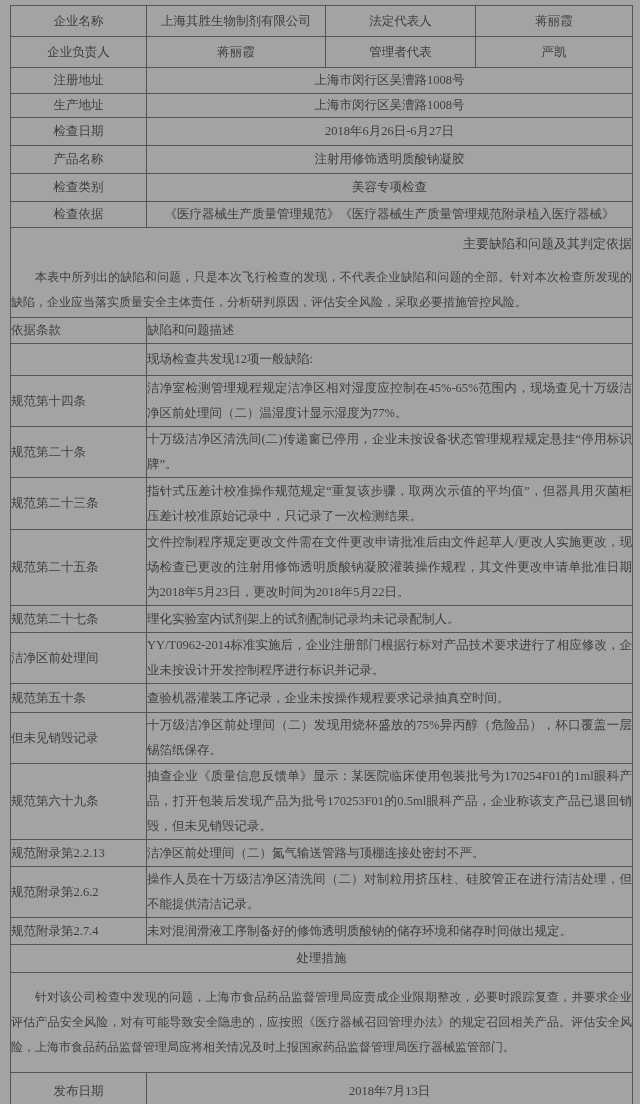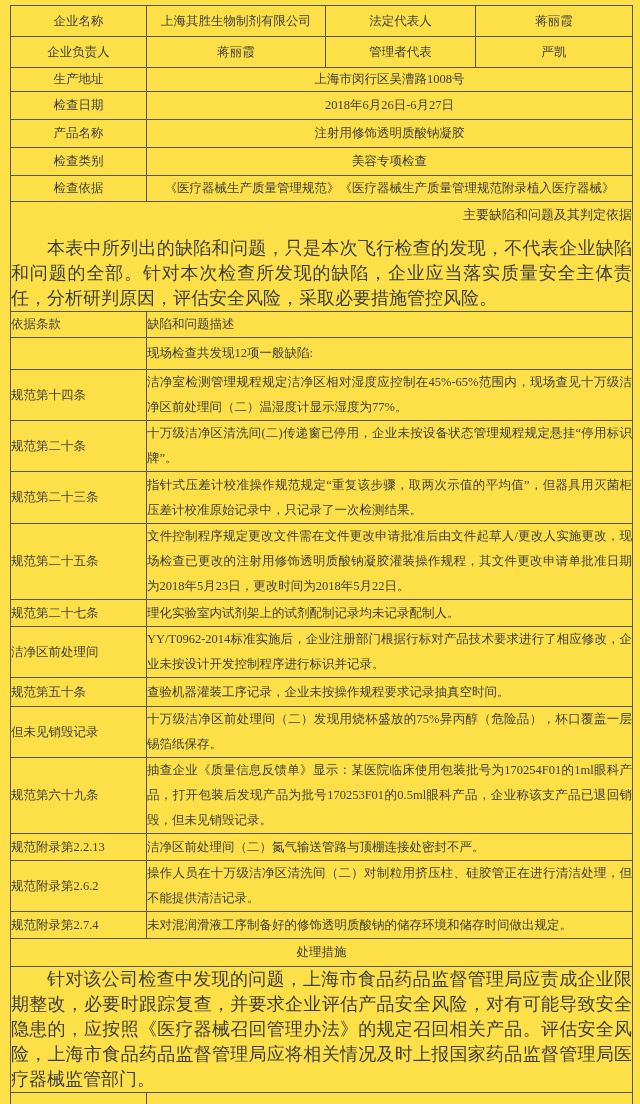--- a/index.html
+++ b/index.html
@@ -5,21 +5,21 @@
   html, body {
     margin: 0;
     padding: 0;
     background: #ffffff;
     font-family: "Liberation Serif", "DejaVu Serif", serif;
   }
   .page {
     position: relative;
     width: 640px;
     height: 1104px;
-    background: #fde047;
+    background: #a3a3a3;
     overflow: hidden;
   }
   table.report {
     position: absolute;
     left: 10px;
     top: 5px;
     width: 622px;
     border-collapse: collapse;
     table-layout: fixed;
     color: #3e3e3e;
@@ -49,21 +49,21 @@
   }
   .section-title {
     text-align: right;
     font-size: 13px;
     padding: 4px 0 12px 0;
   }
   .para {
     text-indent: 2em;
     text-align: justify;
     line-height: 25px;
-    font-size: 18px;
+    font-size: 12px;
   }
   td.sec-head {
     text-align: center;
     font-size: 13px;
   }
   td.para-cell {
     padding: 3px 12px;
     vertical-align: middle;
   }
   tr.h31 { height: 31px; }
@@ -91,20 +91,24 @@
         <td class="ctr">上海其胜生物制剂有限公司</td>
         <td class="lbl">法定代表人</td>
         <td class="ctr">蒋丽霞</td>
       </tr>
       <tr class="h31">
         <td class="lbl">企业负责人</td>
         <td class="ctr">蒋丽霞</td>
         <td class="lbl">管理者代表</td>
         <td class="ctr">严凯</td>
       </tr>
+      <tr class="h26">
+        <td class="lbl">注册地址</td>
+        <td class="ctr" colspan="3">上海市闵行区吴漕路1008号</td>
+      </tr>
       <tr class="h24">
         <td class="lbl">生产地址</td>
         <td class="ctr" colspan="3">上海市闵行区吴漕路1008号</td>
       </tr>
       <tr class="h28">
         <td class="lbl">检查日期</td>
         <td class="ctr" colspan="3">2018年6月26日-6月27日</td>
       </tr>
       <tr class="h28">
         <td class="lbl">产品名称</td>

